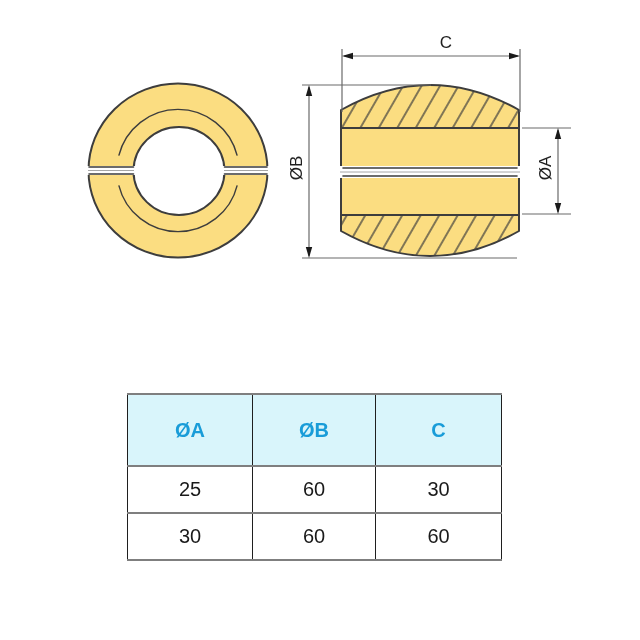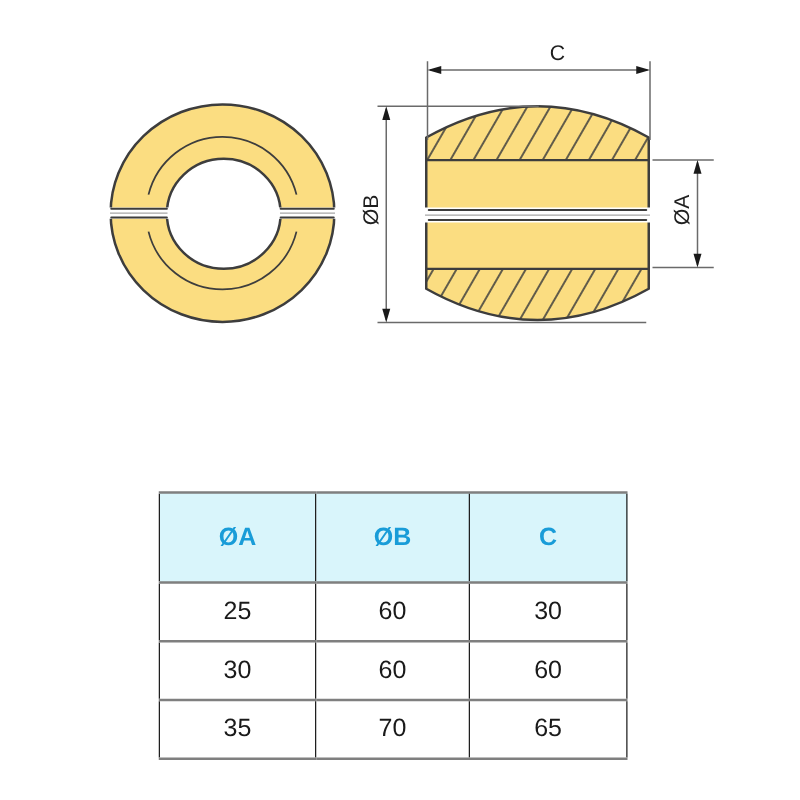--- a/index.html
+++ b/index.html
@@ -137,21 +137,16 @@
       <tr>
         <td>25</td>
         <td>60</td>
         <td>30</td>
       </tr>
       <tr>
         <td>30</td>
         <td>60</td>
         <td>60</td>
       </tr>
-      <tr>
-        <td>35</td>
-        <td>70</td>
-        <td>65</td>
-      </tr>
     </tbody>
   </table>
 
 </div>
 
 </body></html>

